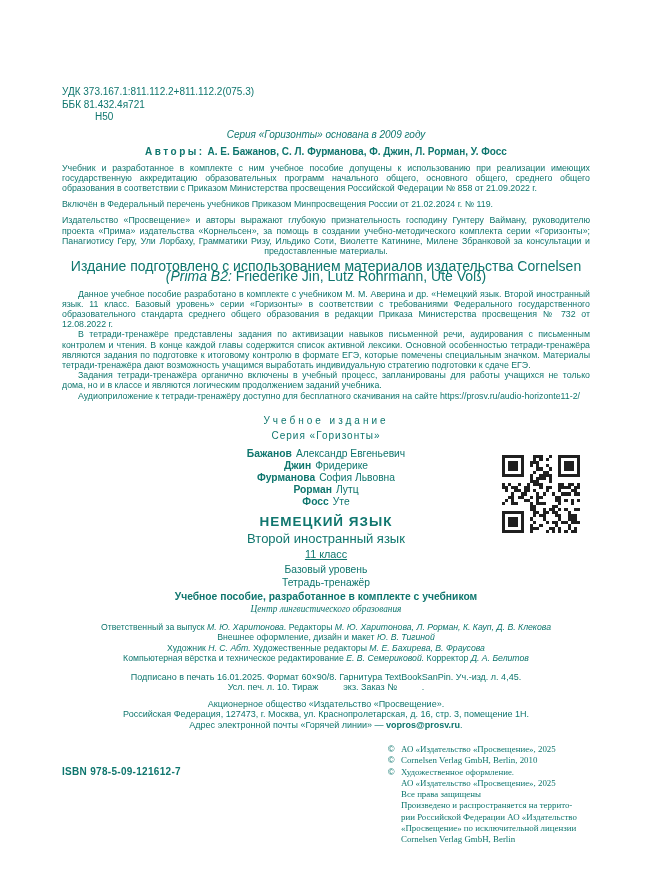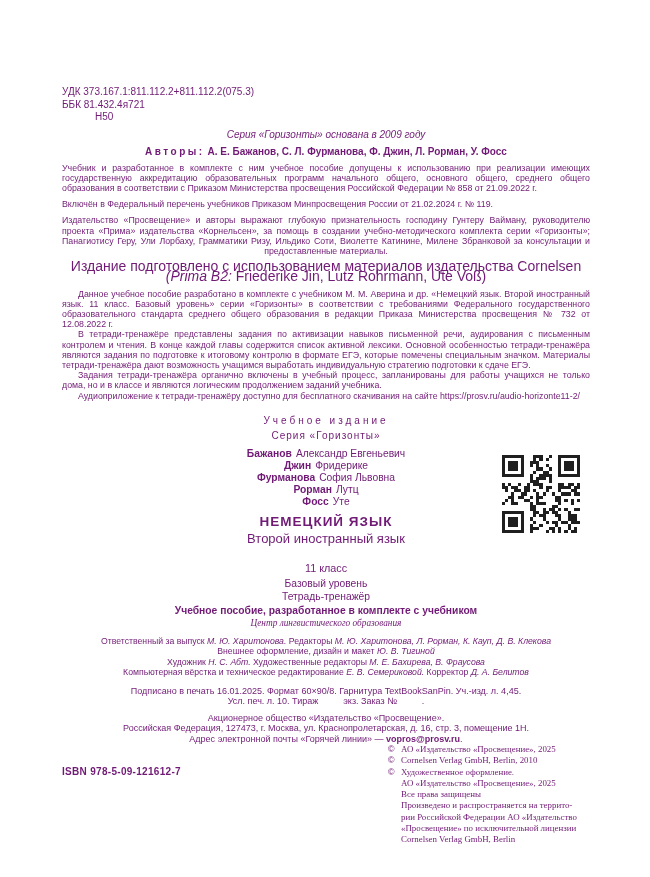--- a/index.html
+++ b/index.html
@@ -1,21 +1,21 @@
 <!DOCTYPE html>
 <html><head>
 <meta charset="utf-8">
 <style>
   html,body{margin:0;padding:0;background:#e8e8e8;}
   .page{
     position:relative;
     width:650px;height:877px;
     background:#ffffff;
     font-family:"Liberation Sans","DejaVu Sans",sans-serif;
-    color:#701a75;
+    color:#0f766e;
     overflow:hidden;
     box-sizing:border-box;
   }
   .content{
     position:absolute;left:62px;top:86px;width:528px;
   }
   
   .udc-block{font-size:10px;line-height:12.5px;}
   .udc-code{margin-left:33px;}
   
@@ -28,21 +28,21 @@
   .main-block{margin-top:7px;}
   .main-block .para{margin-top:0;text-indent:16px;}
   
   .edition{text-align:center;}
   .edition-heading{margin-top:14px;font-size:10px;letter-spacing:3px;}
   .edition-series{margin-top:4px;font-size:10px;letter-spacing:1px;}
   .authors-list{margin-top:7px;font-size:10.3px;line-height:12px;}
   .author-last{font-weight:bold;margin-right:4px;}
   .book-title{margin-top:6px;font-size:13.5px;font-weight:bold;letter-spacing:1px;}
   .book-subtitle{margin-top:2px;font-size:13px;}
-  .book-grade{margin-top:16px;font-size:10.8px;}
+  .book-grade{margin-top:2px;font-size:10.8px;text-decoration:underline;}
   .book-level{margin-top:4px;font-size:10.3px;}
   .book-type{margin-top:2px;font-size:10.3px;}
   .book-note{margin-top:3px;font-size:10.3px;font-weight:bold;}
   .center-org{margin-top:2px;font-size:9.3px;font-style:italic;font-family:Liberation Serif, serif;}
   
   .credits{margin-top:8px;text-align:center;font-size:8.7px;line-height:10.5px;}
   
   .imprint{margin-top:8px;text-align:center;font-size:9px;line-height:10.5px;}
   .imprint-2{margin-top:6px;}
   

